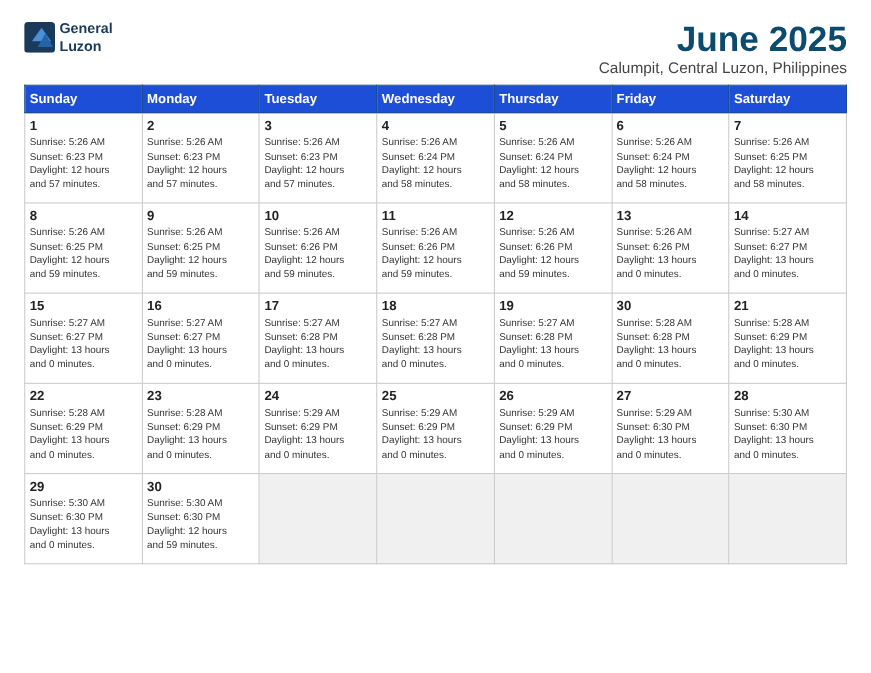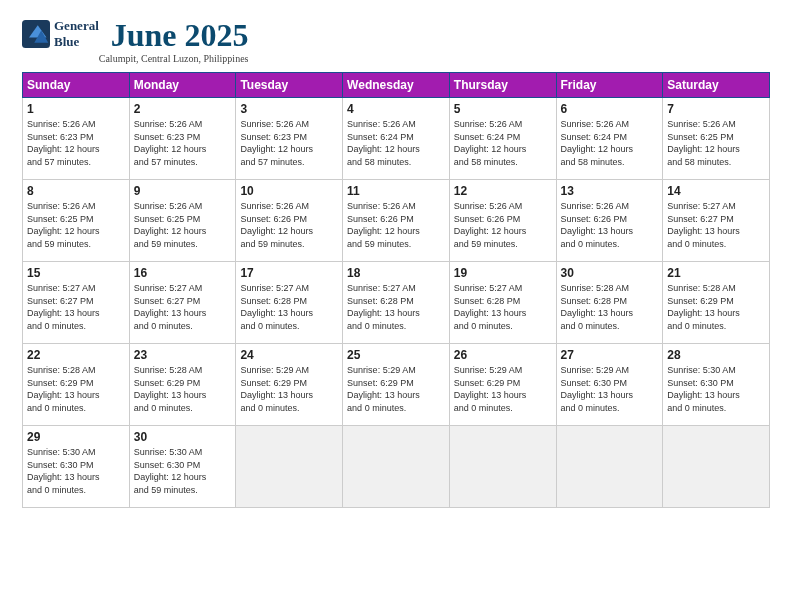--- a/index.html
+++ b/index.html
@@ -11,24 +11,23 @@
       overflow: hidden;
     }
     .page {
       width: 792px;
       height: 612px;
       padding: 18px 22px 12px 22px;
       position: relative;
     }
     .header-area {
       display: flex;
-      justify-content: flex-start;
+      justify-content: space-between;
       align-items: flex-start;
       margin-bottom: 8px;
-      font-family: Liberation Serif, serif;
     }
     .logo {
       display: flex;
       align-items: center;
       gap: 4px;
     }
     .logo-text {
       font-size: 13px;
       font-weight: bold;
       color: #1a3a5c;
@@ -41,30 +40,30 @@
     .title-area {
       text-align: right;
     }
     .cal-title {
       font-size: 32px;
       font-weight: bold;
       color: #0c4a6e;
       line-height: 1.1;
     }
     .cal-subtitle {
-      font-size: 10px;
+      font-size: 14px;
       color: #444;
     }
     .calendar {
       width: 100%;
       border-collapse: collapse;
       table-layout: fixed;
     }
     .calendar th {
-      background: #a21caf;
+      background: #1d4ed8;
       color: #fff;
       font-size: 12px;
       font-weight: bold;
       padding: 5px 4px;
       text-align: left;
       border: 1px solid #1a4d8f;
     }
     .calendar td {
       border: 1px solid #ccc;
       vertical-align: top;
@@ -95,21 +94,21 @@
 <div class="page">
   <div class="header-area">
     <div class="logo">
       <svg class="logo-icon" viewBox="0 0 32 32">
         <rect width="32" height="32" rx="4" fill="#1a3a5c"></rect>
         <polygon points="18,6 28,20 8,20" fill="#4a90d9"></polygon>
         <polygon points="22,12 30,26 14,26" fill="#2563a8"></polygon>
       </svg>
       <div class="logo-text">
         <div>General</div>
-        <div>Blue</div>
+        <div>Luzon</div>
       </div>
     </div>
     <div class="title-area">
       <div class="cal-title">June 2025</div>
       <div class="cal-subtitle">Calumpit, Central Luzon, Philippines</div>
     </div>
   </div>
 
   <table class="calendar">
     <thead>

